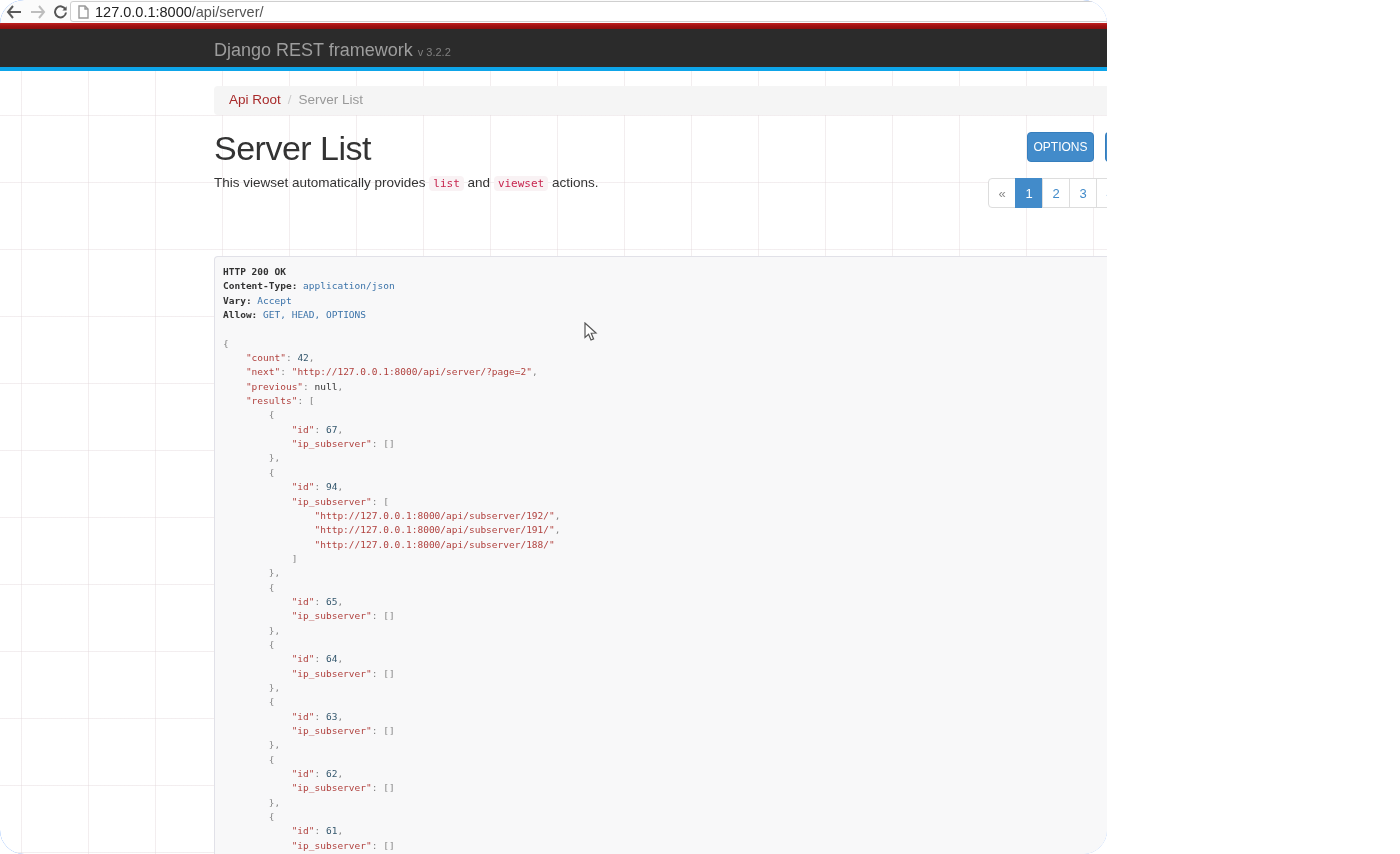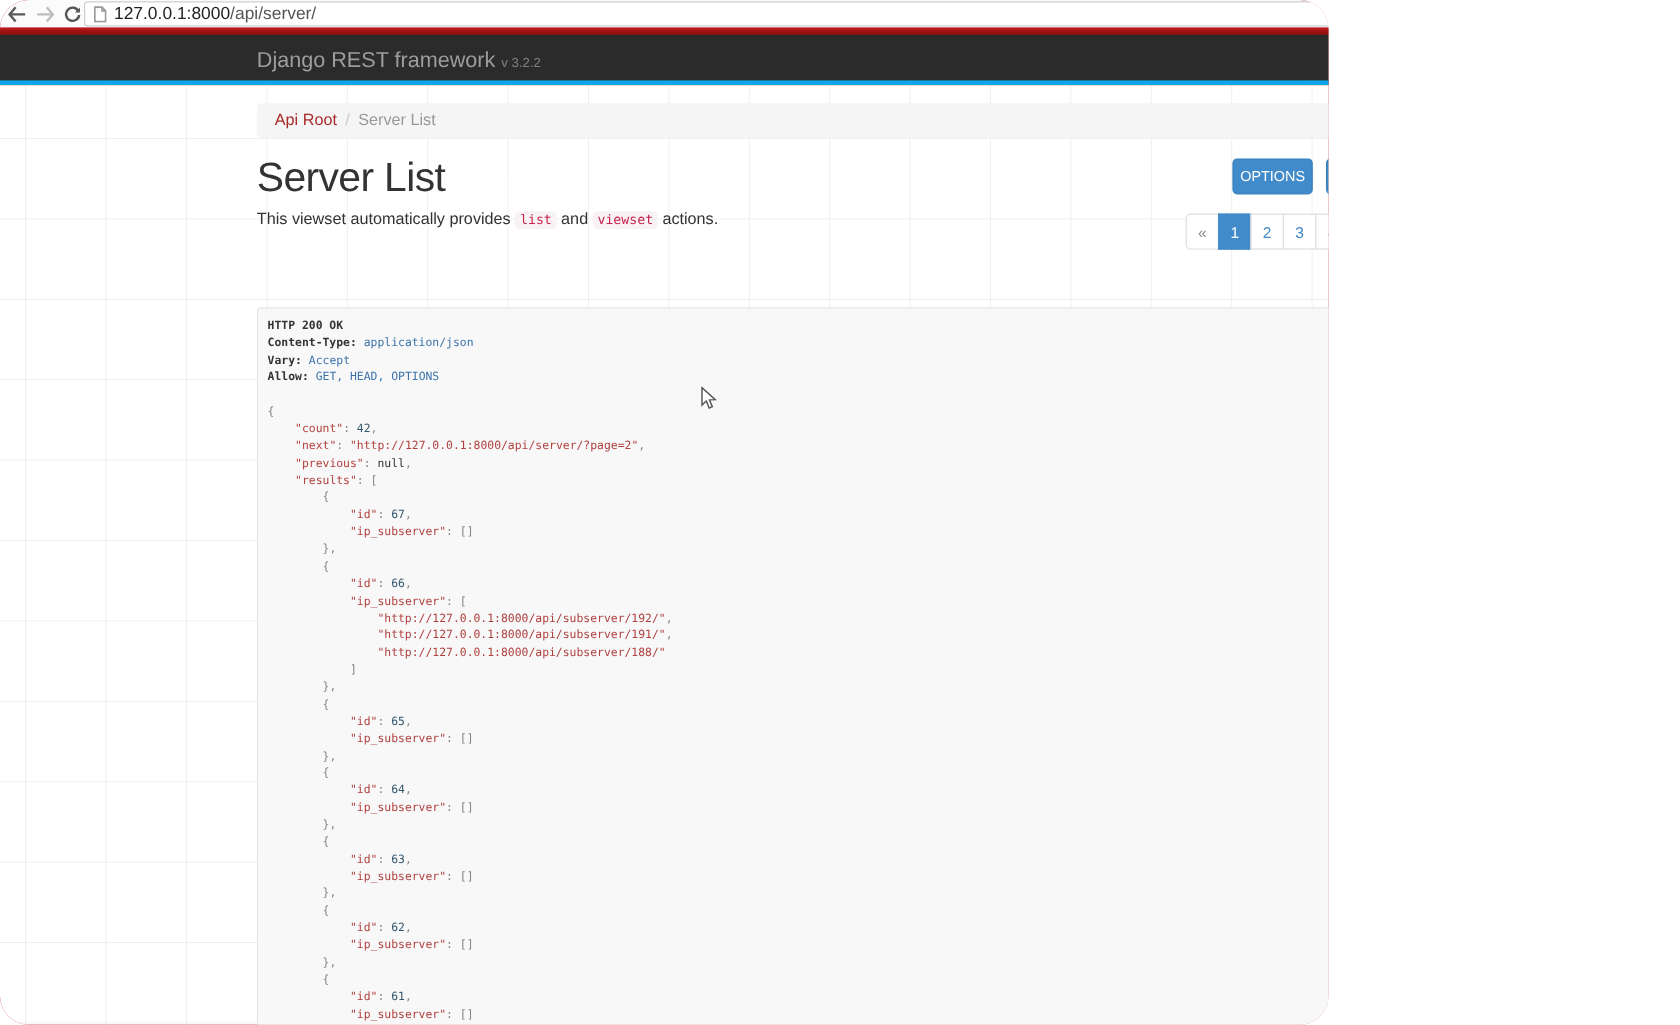--- a/index.html
+++ b/index.html
@@ -1,18 +1,18 @@
 <!DOCTYPE html>
 <html><head>
 <meta charset="utf-8">
 <style>
   * { margin:0; padding:0; box-sizing:border-box; }
   html,body { width:1400px; height:854px; overflow:hidden; }
   body { font-family:"Liberation Sans", sans-serif; background:#fff; }
-  .screen { position:relative; width:1107px; height:854px; overflow:hidden; background:#b91c1c;border-radius:24px; }
+  .screen { position:relative; width:1107px; height:854px; overflow:hidden; background:#3b82f6;border-radius:24px; }
 
   
   .chrome { position:absolute; top:0; left:0; width:1400px; height:23px; background:#fbfbfb; }
   .nav-btn { position:absolute; top:2px; width:20px; height:20px; display:flex; align-items:center; justify-content:center; }
   .omnibox { position:absolute; left:70px; top:1px; width:1314px; height:21px; background:#fff;
              border:1px solid #cfcfcf; border-radius:3px; display:flex; align-items:center; }
   .omnibox .urltext { font-size:14.5px; color:#222; margin-left:6px; white-space:nowrap; }
   .omnibox .urltext .path { color:#555; }
   .omni-right { position:absolute; right:6px; top:0; height:19px; display:flex; align-items:center; gap:8px; }
   .menu-btn { position:absolute; right:2px; top:4px; width:13px; height:13px; }
@@ -181,21 +181,21 @@
         <div class="cl"><span class="tok-pun">{</span></div>
         <div class="cl"><span class="tok-pln">    </span><span class="tok-str">"count"</span><span class="tok-pun">: </span><span class="tok-num">42</span><span class="tok-pun">,</span></div>
         <div class="cl"><span class="tok-pln">    </span><span class="tok-str">"next"</span><span class="tok-pun">: </span><span class="tok-str">"http://127.0.0.1:8000/api/server/?page=2"</span><span class="tok-pun">,</span></div>
         <div class="cl"><span class="tok-pln">    </span><span class="tok-str">"previous"</span><span class="tok-pun">: </span><span class="tok-kwd">null</span><span class="tok-pun">,</span></div>
         <div class="cl"><span class="tok-pln">    </span><span class="tok-str">"results"</span><span class="tok-pun">: [</span></div>
         <div class="cl"><span class="tok-pln">        </span><span class="tok-pun">{</span></div>
         <div class="cl"><span class="tok-pln">            </span><span class="tok-str">"id"</span><span class="tok-pun">: </span><span class="tok-num">67</span><span class="tok-pun">,</span></div>
         <div class="cl"><span class="tok-pln">            </span><span class="tok-str">"ip_subserver"</span><span class="tok-pun">: []</span></div>
         <div class="cl"><span class="tok-pln">        </span><span class="tok-pun">},</span></div>
         <div class="cl"><span class="tok-pln">        </span><span class="tok-pun">{</span></div>
-        <div class="cl"><span class="tok-pln">            </span><span class="tok-str">"id"</span><span class="tok-pun">: </span><span class="tok-num">66</span><span class="tok-pun">,</span></div>
+        <div class="cl"><span class="tok-pln">            </span><span class="tok-str">"id"</span><span class="tok-pun">: </span><span class="tok-num">94</span><span class="tok-pun">,</span></div>
         <div class="cl"><span class="tok-pln">            </span><span class="tok-str">"ip_subserver"</span><span class="tok-pun">: [</span></div>
         <div class="cl"><span class="tok-pln">                </span><span class="tok-str">"http://127.0.0.1:8000/api/subserver/192/"</span><span class="tok-pun">,</span></div>
         <div class="cl"><span class="tok-pln">                </span><span class="tok-str">"http://127.0.0.1:8000/api/subserver/191/"</span><span class="tok-pun">,</span></div>
         <div class="cl"><span class="tok-pln">                </span><span class="tok-str">"http://127.0.0.1:8000/api/subserver/188/"</span></div>
         <div class="cl"><span class="tok-pln">            </span><span class="tok-pun">]</span></div>
         <div class="cl"><span class="tok-pln">        </span><span class="tok-pun">},</span></div>
         <div class="cl"><span class="tok-pln">        </span><span class="tok-pun">{</span></div>
         <div class="cl"><span class="tok-pln">            </span><span class="tok-str">"id"</span><span class="tok-pun">: </span><span class="tok-num">65</span><span class="tok-pun">,</span></div>
         <div class="cl"><span class="tok-pln">            </span><span class="tok-str">"ip_subserver"</span><span class="tok-pun">: []</span></div>
         <div class="cl"><span class="tok-pln">        </span><span class="tok-pun">},</span></div>

